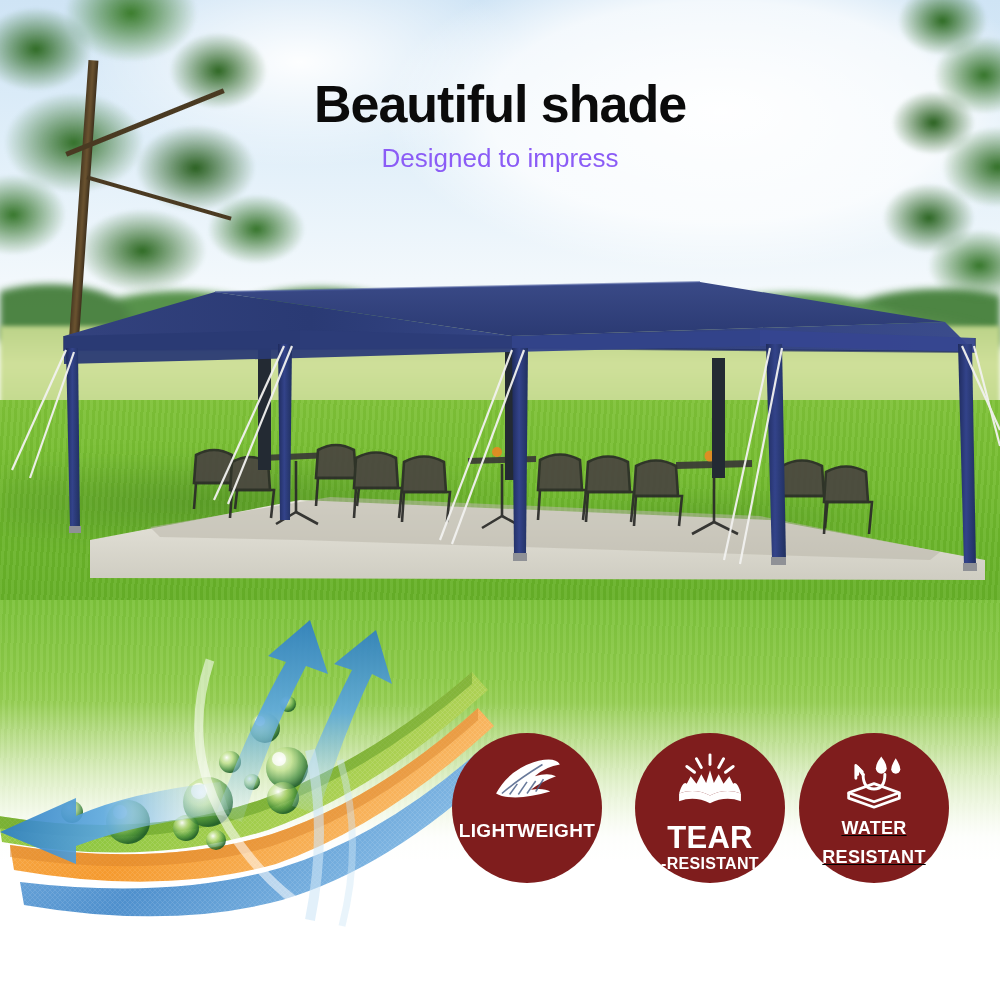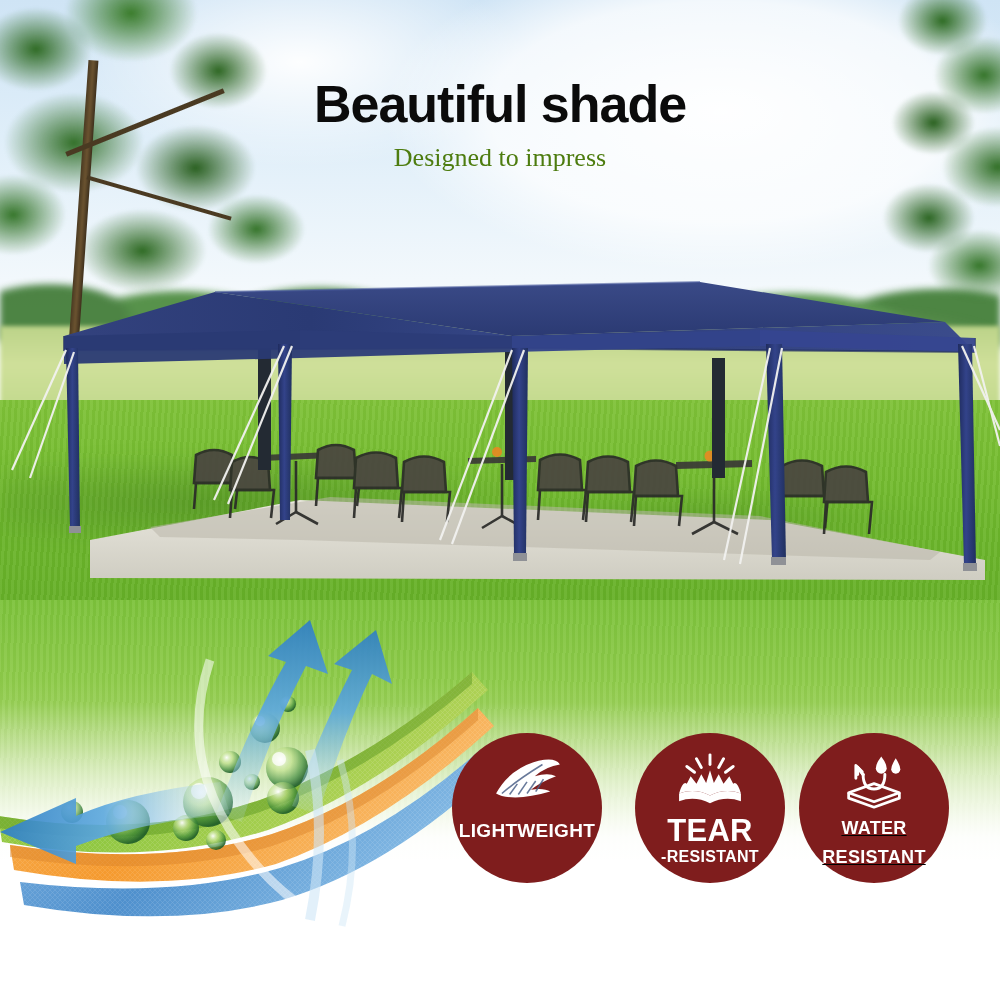--- a/index.html
+++ b/index.html
@@ -69,37 +69,37 @@
          radial-gradient(ellipse 74px 52px at 78% 84%,#35762a 0%,rgba(53,118,42,0) 70%);
        filter:blur(1.4px);}
 
   
   .gz{position:absolute;left:0;top:0;width:1000px;height:620px;}
 
   
   .headline{position:absolute;left:0;top:62px;width:1000px;text-align:center;
        font-size:52px;font-weight:bold;color:#0b0b0b;letter-spacing:-1px;line-height:1;margin-top:16px;}
   .subhead{position:absolute;left:0;top:145px;width:1000px;text-align:center;
-       font-size:26px;color:#4d7c0f;line-height:1;font-family:Liberation Serif, serif;}
+       font-size:26px;color:#8b5cf6;line-height:1;}
 
   
   .fabric{position:absolute;left:-20px;top:600px;width:520px;height:330px;}
 
   
   .badges{position:absolute;left:452px;top:733px;width:500px;height:152px;}
   .badge{position:absolute;width:150px;height:150px;border-radius:50%;
        background:#7f1d1d;display:flex;flex-direction:column;align-items:center;
        justify-content:flex-start;box-sizing:border-box;padding-top:18px;}
   .badge .ic{width:78px;height:58px;display:block;}
   .badge .lbl{color:#fff;font-weight:bold;text-align:center;line-height:1.05;letter-spacing:.3px;}
   .b1{left:0px;top:0px;}
   .b2{left:183px;top:0px;}
   .b3{left:347px;top:0px;text-decoration:underline;}
   .l1{font-size:19px;margin-top:12px;}
-  .l2a{font-size:31px;margin-top:6px;}
+  .l2a{font-size:31px;margin-top:13px;}
   .l2b{font-size:16px;margin-top:1px;}
   .l3{font-size:18px;margin-top:10px;}
 
   
   .whitefade{position:absolute;left:0;top:860px;width:1000px;height:140px;background:#fff;}
   .greenfade{position:absolute;left:0;top:600px;width:1000px;height:270px;
        background:linear-gradient(180deg,rgba(255,255,255,0) 0%,rgba(255,255,255,0) 38%,rgba(255,255,255,.55) 66%,rgba(255,255,255,.95) 88%,#fff 100%);
        pointer-events:none;}
   .lawn2{position:absolute;left:0;top:600px;width:1000px;height:270px;
        background:linear-gradient(180deg,#7cc23a 0%,#8ecb4a 30%,#a8d66b 55%,#c8e59a 78%,#eaf5d8 94%,#fff 100%);}

